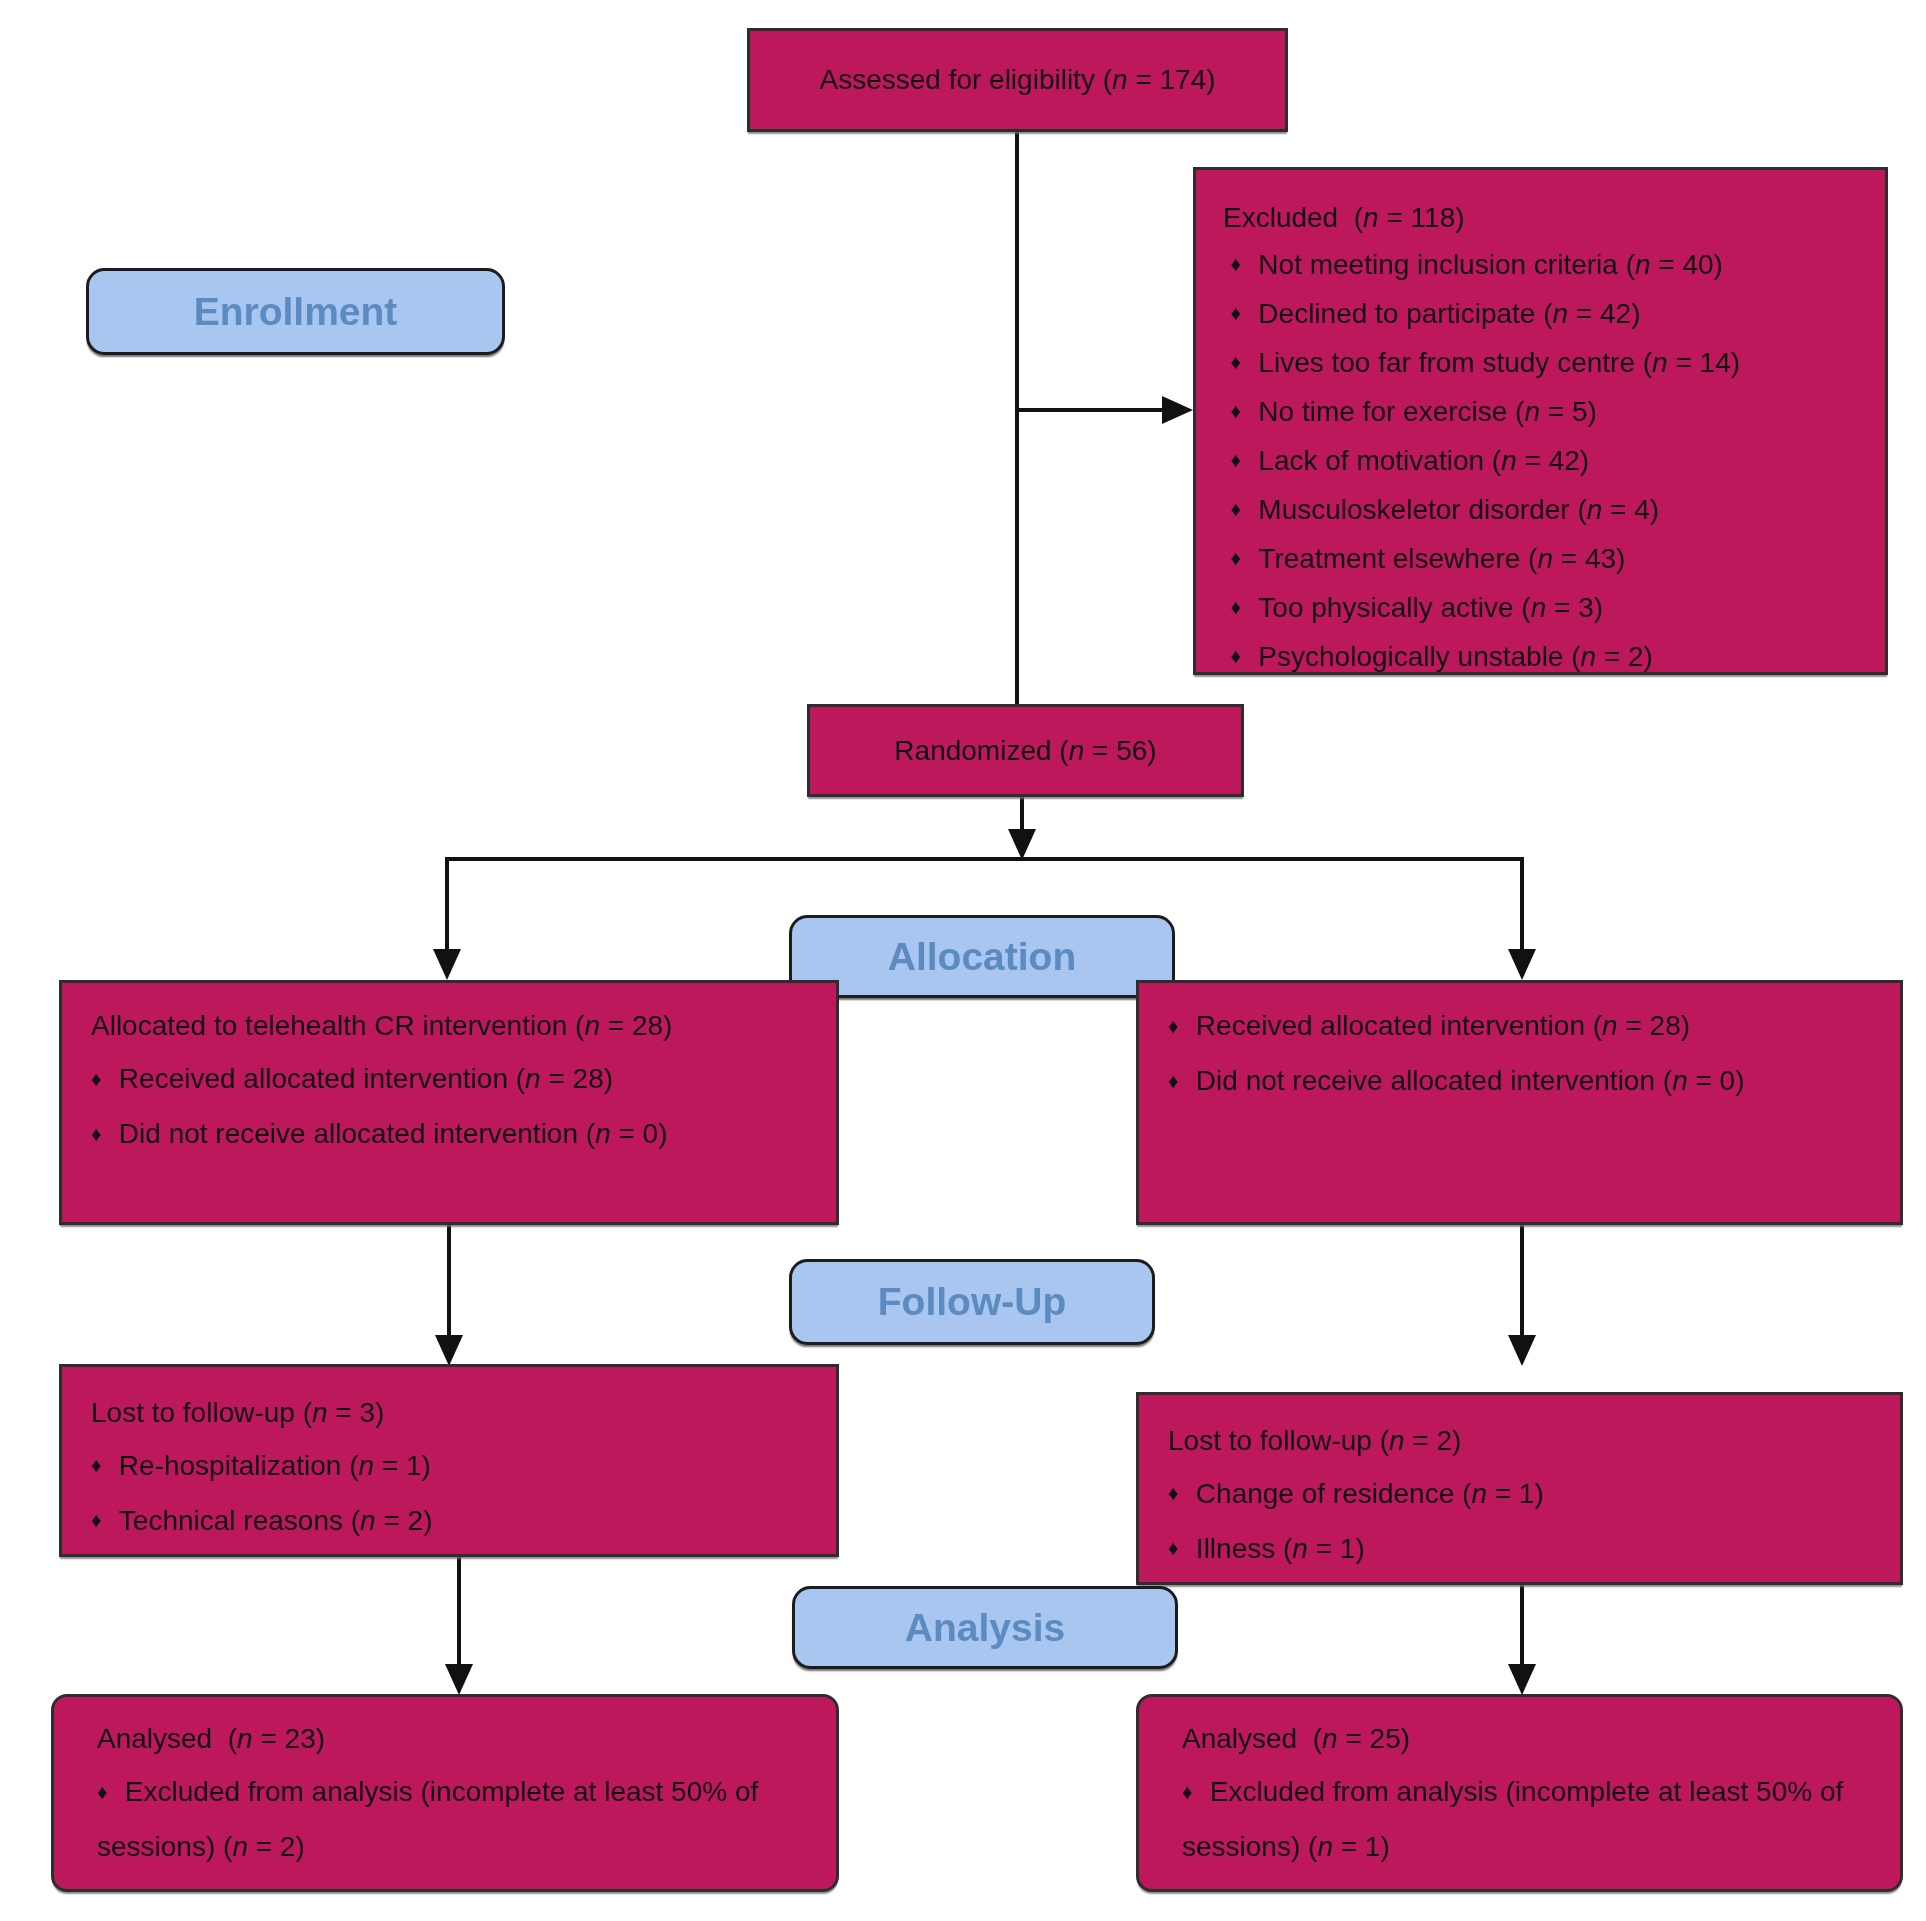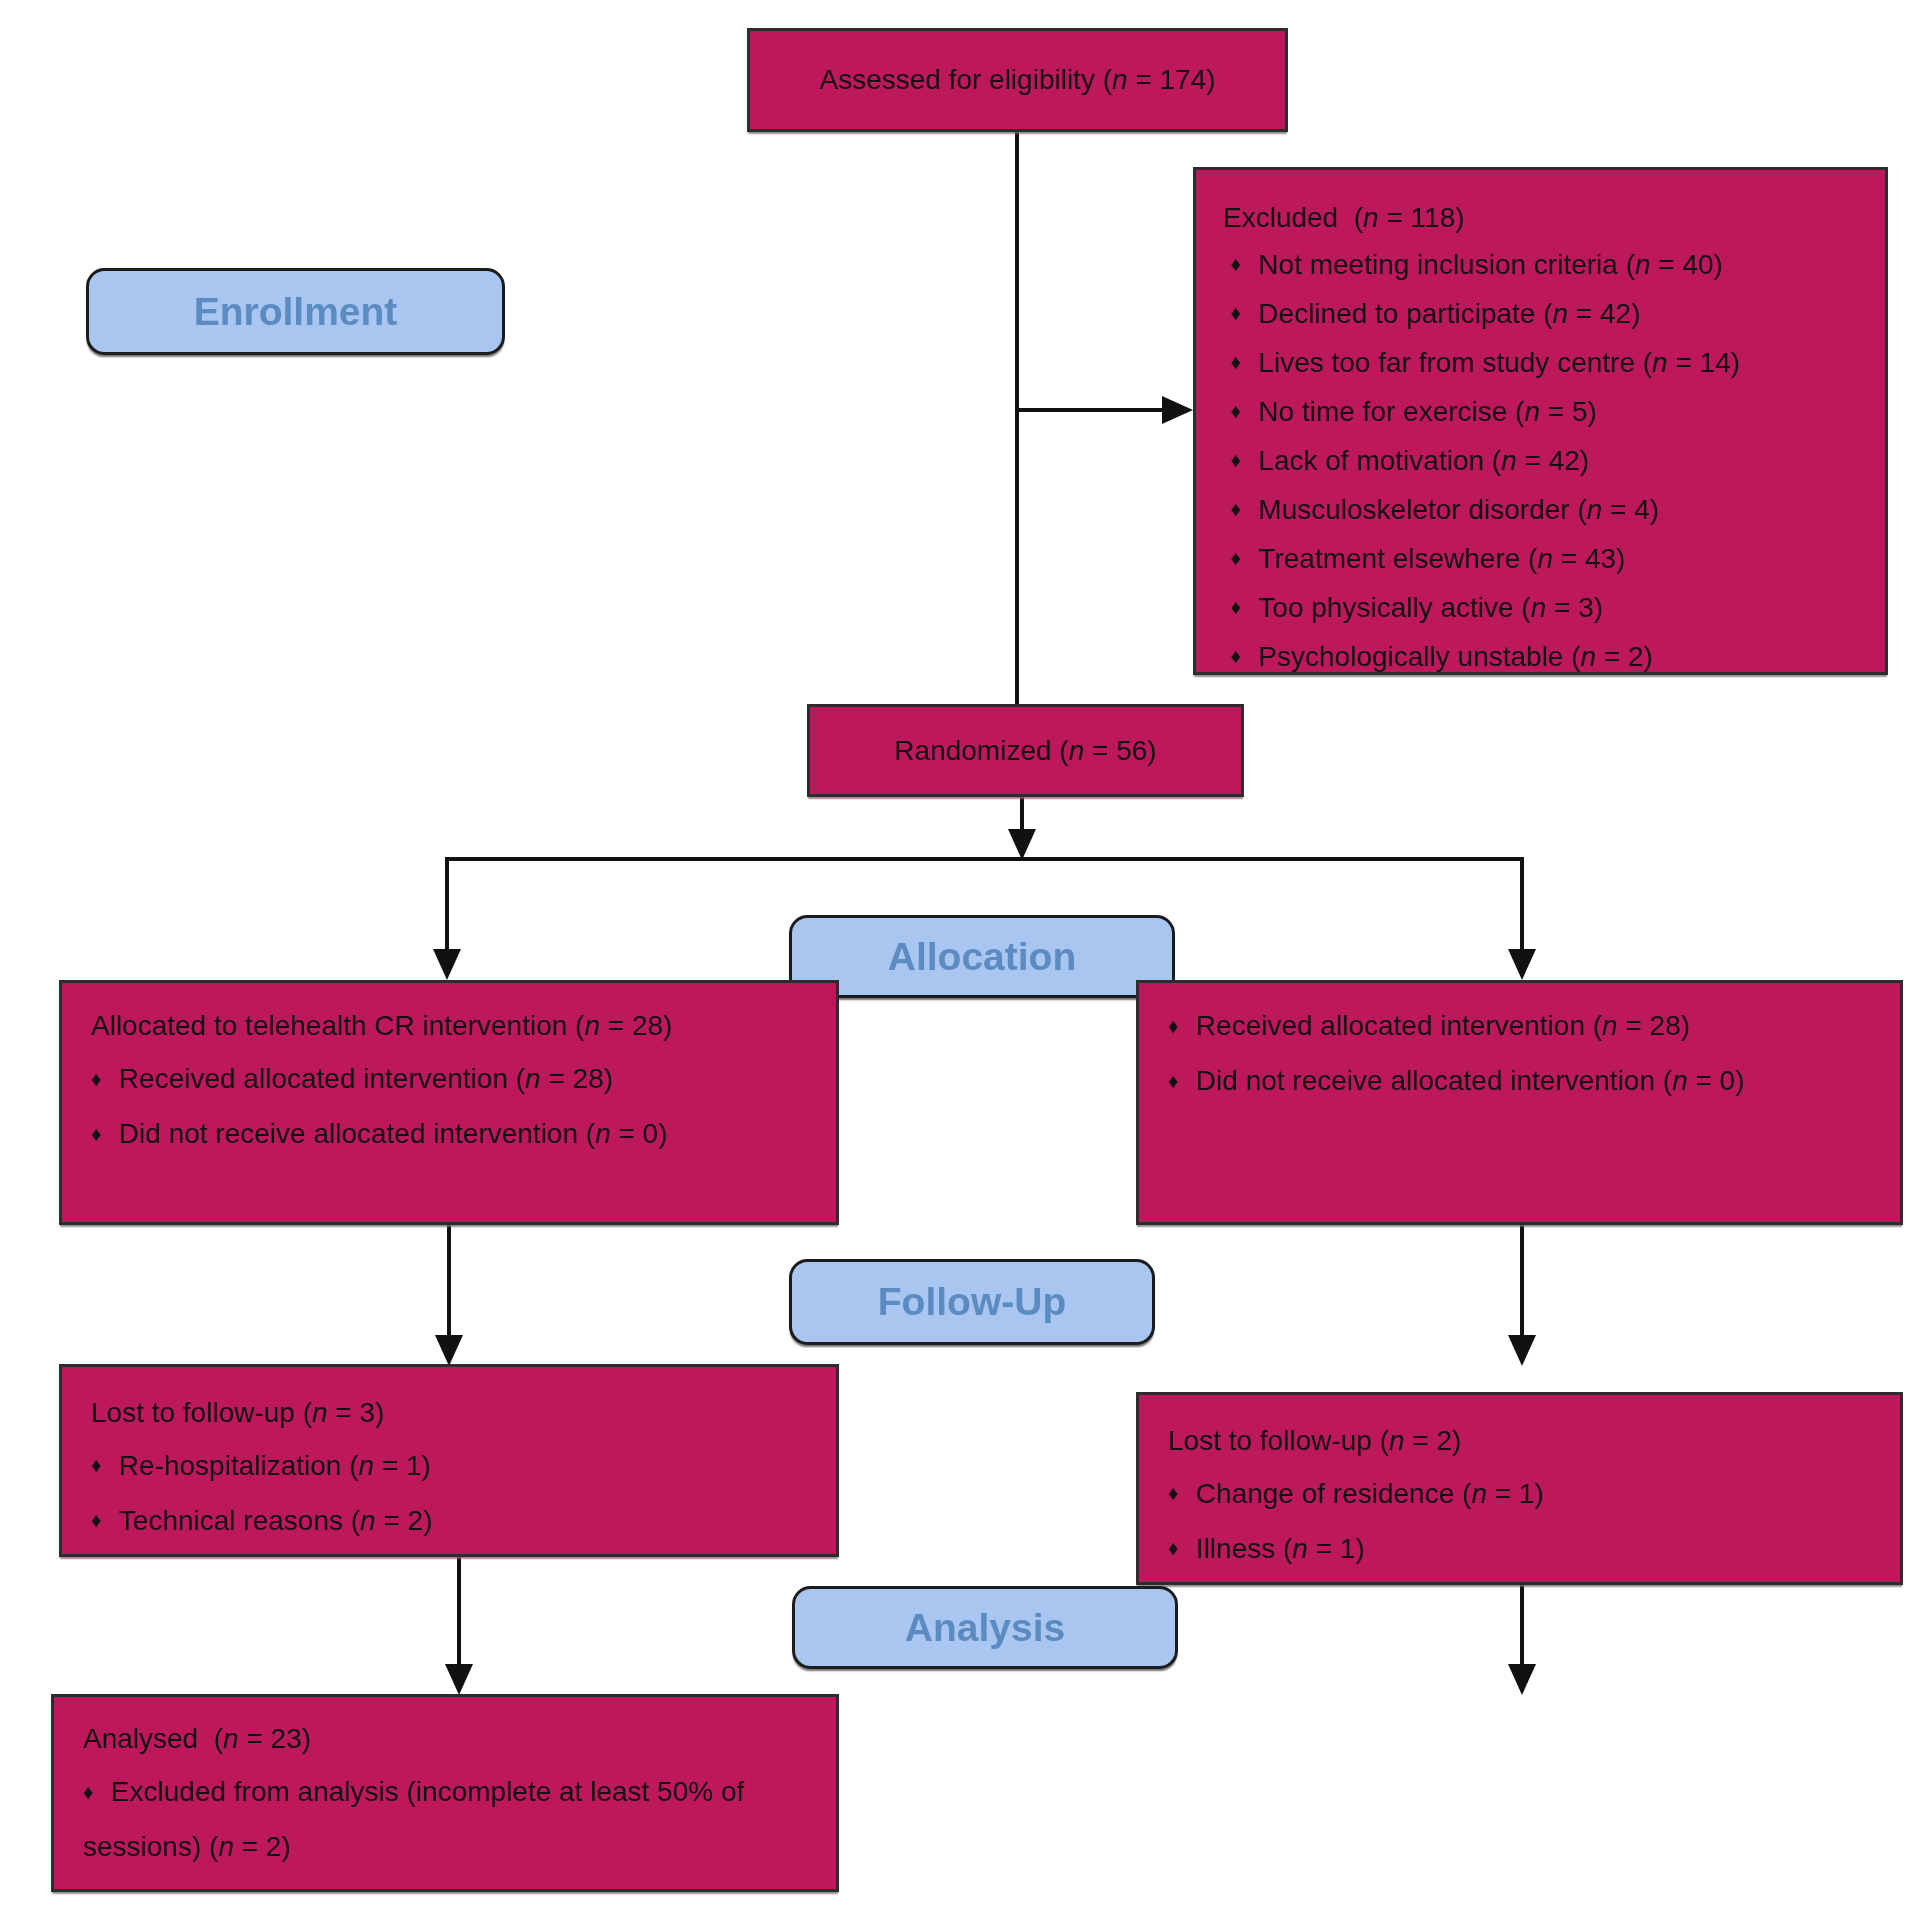--- a/index.html
+++ b/index.html
@@ -52,21 +52,21 @@
   .bullet .diamond{
     font-size:20.5px;
     margin-right:17.4px;
     position:relative;
     top:-2.5px;
   }
   .ex-body{padding:23.6px 10px 0 27px;}
   .ex-body .bullet{padding-left:7.5px;}
   .al-body{padding:16px 16px 0 29px;}
   .fu-body{padding:18.6px 16px 0 29px;}
-  .an-body{padding:15px 16px 0 29px;}
+  .an-body{padding:15px 16px 0 43px;border-radius:16px;}
   .an-body .bullet{max-width:683px;}
   .vline,.hline{
     position:absolute;
     background:var(--line-color);
   }
   .tri-down{
     position:absolute;
     width:0;height:0;
     border-left:14.3px solid transparent;
     border-right:14.3px solid transparent;
@@ -188,15 +188,22 @@
   <div class="stage" style="left:792px;top:1586px;width:386px;height:83px;">Analysis</div>
 
   <div class="box an-body" style="left:51px;top:1694px;width:788px;height:198px;">
     <div class="bigline nfmt">Analysed  (<i>n</i> = 23)</div>
     <div>
 
         <div class="bigline bullet"><span class="diamond">♦</span><span class="nfmt">Excluded from analysis (incomplete at least 50% of sessions) (<i>n</i> = 2)</span></div>
       </div>
   </div>
 
+  <div class="box an-body" style="left:1136px;top:1694px;width:767px;height:198px;">
+    <div class="bigline nfmt">Analysed  (<i>n</i> = 25)</div>
+    <div>
+
+        <div class="bigline bullet"><span class="diamond">♦</span><span class="nfmt">Excluded from analysis (incomplete at least 50% of sessions) (<i>n</i> = 1)</span></div>
+      </div>
+  </div>
 
 </div>
 
 
 </body></html>

